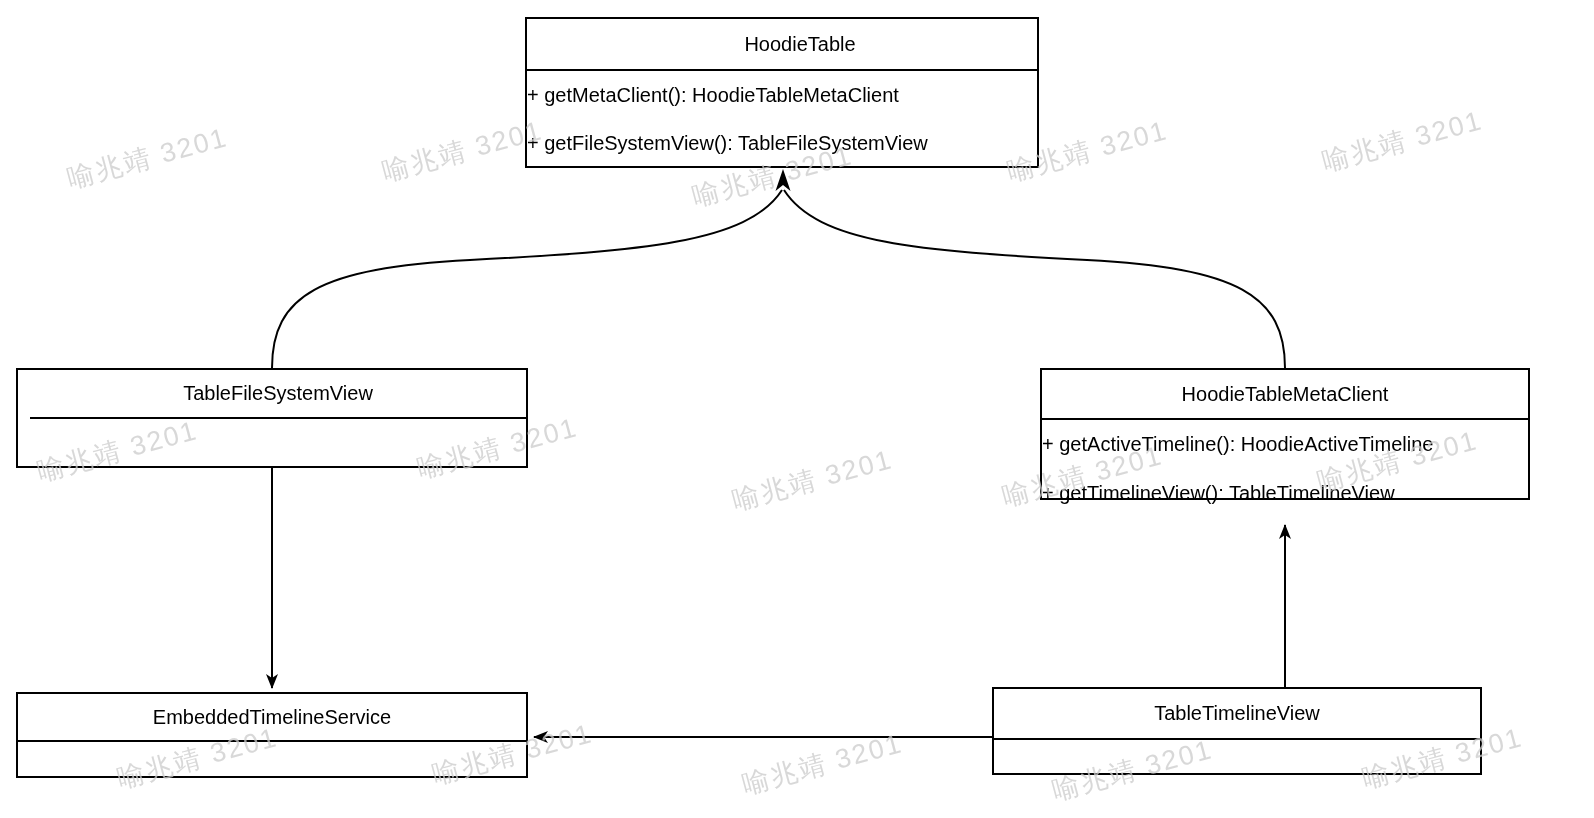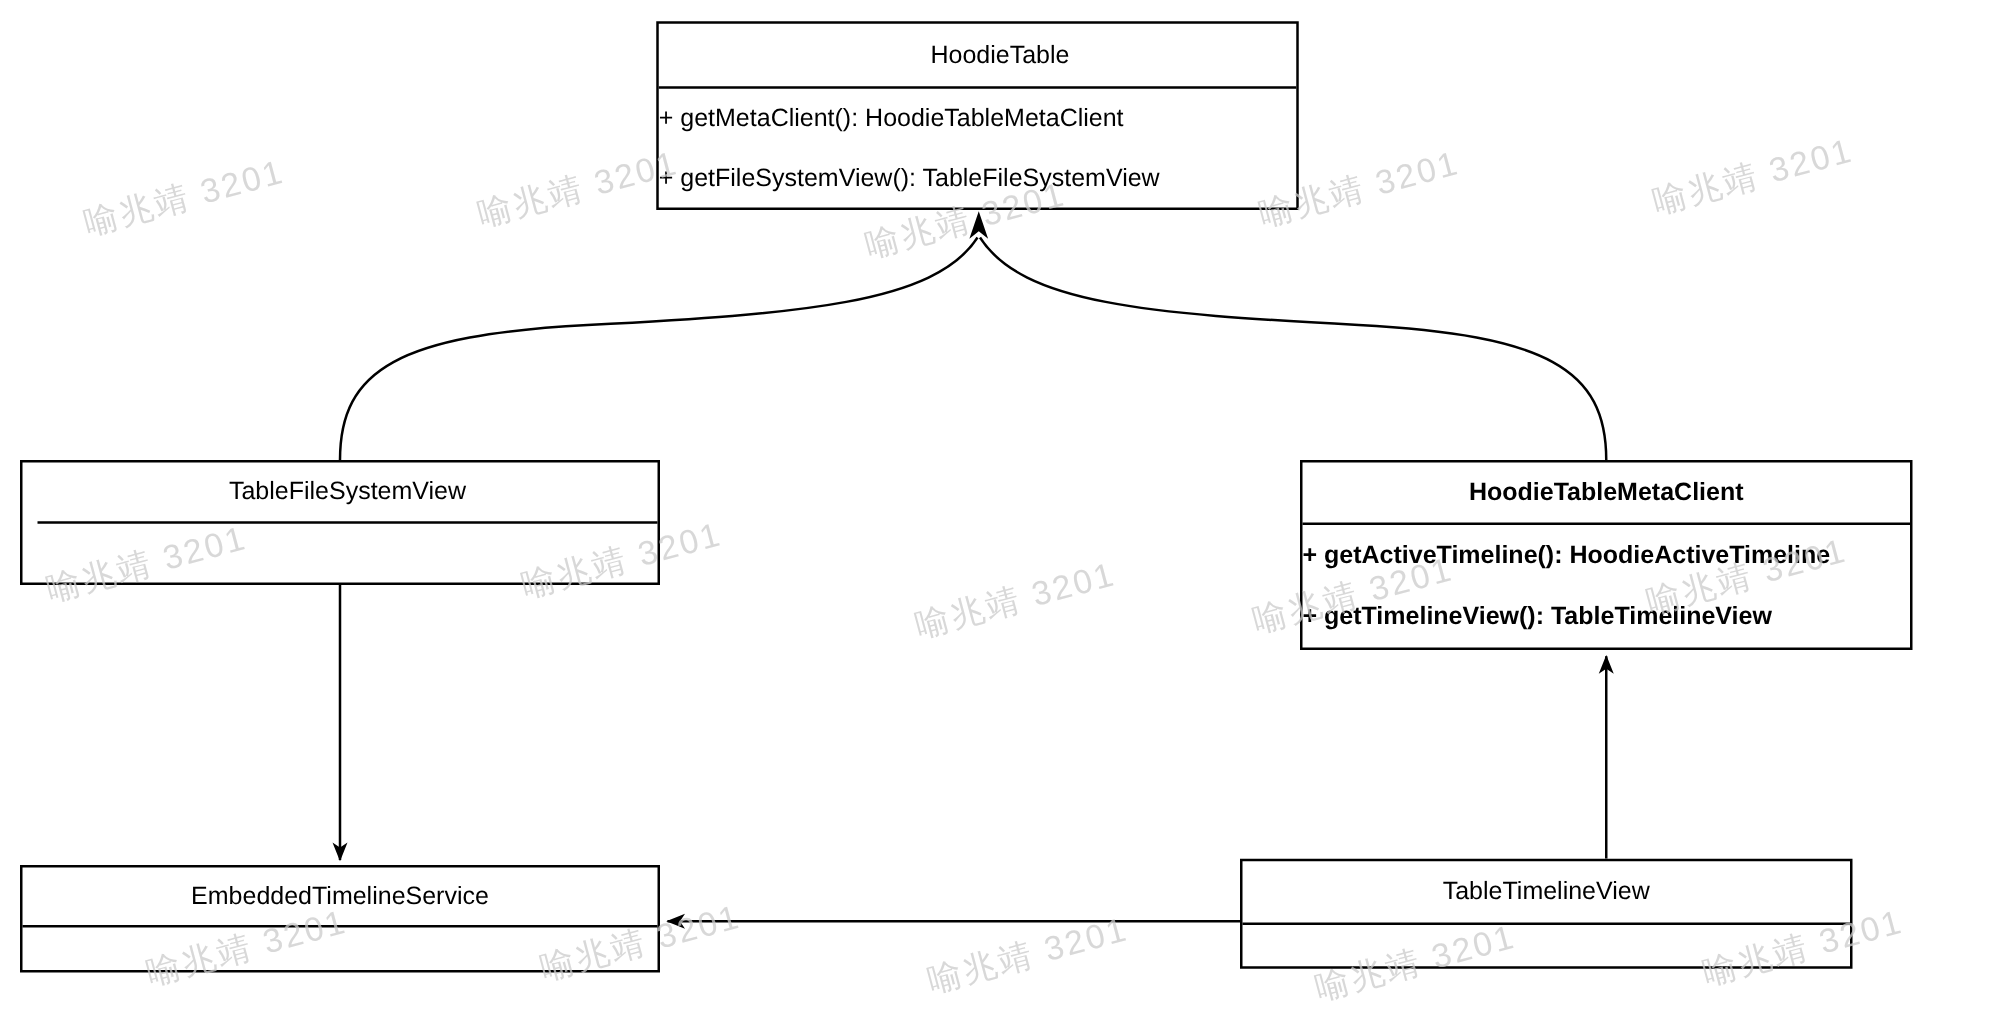--- a/index.html
+++ b/index.html
@@ -83,21 +83,21 @@
       <div class="uml-method" style="height:48px;">+ getMetaClient(): HoodieTableMetaClient</div>
       <div class="uml-method" style="height:48px;">+ getFileSystemView(): TableFileSystemView</div>
     </div>
   </div>
 
   <div class="uml-class" style="left:16px; top:368px; width:512px; height:100px;padding-left:12px;">
     <div class="uml-title" style="height:49px;">TableFileSystemView</div>
     <div class="uml-body"></div>
   </div>
 
-  <div class="uml-class" style="left:1040px; top:368px; width:490px; height:152px;font-weight:bold;">
+  <div class="uml-class" style="left:1040px; top:368px; width:490px; height:132px;">
     <div class="uml-title" style="height:50px;">HoodieTableMetaClient</div>
     <div class="uml-body">
       <div class="uml-method" style="height:49px;">+ getActiveTimeline(): HoodieActiveTimeline</div>
       <div class="uml-method" style="height:49px;">+ getTimelineView(): TableTimelineView</div>
     </div>
   </div>
 
   <div class="uml-class" style="left:16px; top:692px; width:512px; height:86px;">
     <div class="uml-title" style="height:48px;">EmbeddedTimelineService</div>
     <div class="uml-body"></div>

